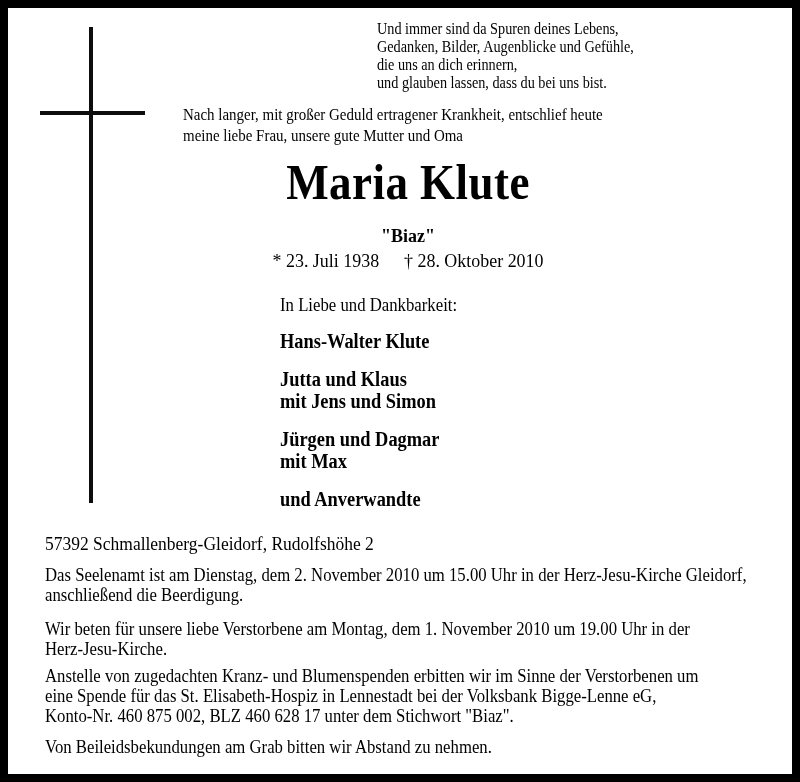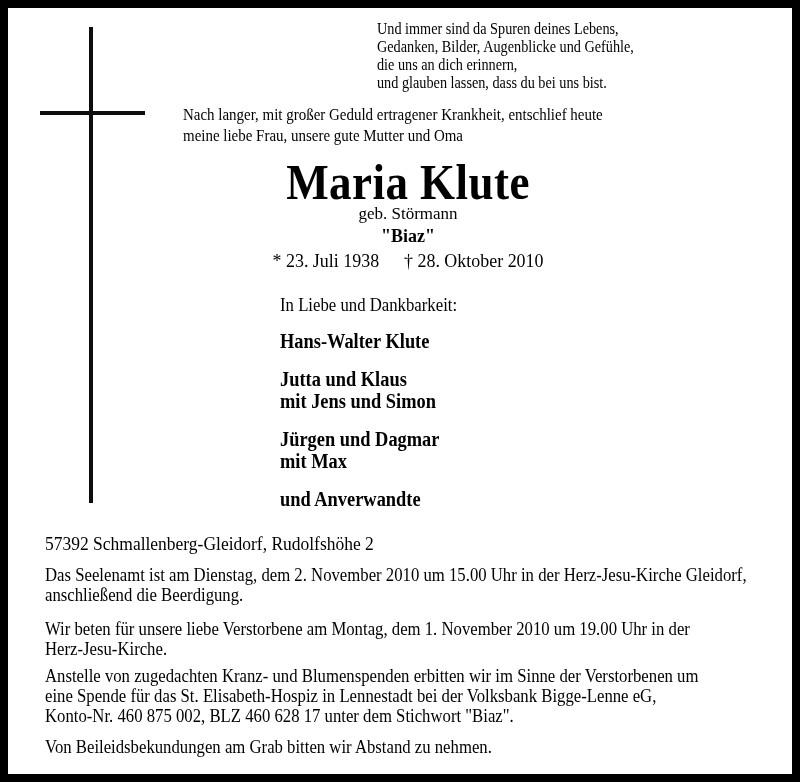--- a/index.html
+++ b/index.html
@@ -120,21 +120,20 @@
     <div>und glauben lassen, dass du bei uns bist.</div>
   </div>
 
   <div class="abs intro">
     <div>Nach langer, mit großer Geduld ertragener Krankheit, entschlief heute</div>
     <div>meine liebe Frau, unsere gute Mutter und Oma</div>
   </div>
 
   <div class="abs centered name">Maria Klute</div>
 
-  <div class="abs centered maiden">geb. Störmann</div>
 
   <div class="abs centered nickname">"Biaz"</div>
 
   <div class="abs centered dates">
     <span class="birth">* 23. Juli 1938</span><span class="death">† 28. Oktober 2010</span>
   </div>
 
   <div class="abs mourning-heading">In Liebe und Dankbarkeit:</div>
 
   <div class="abs family">

